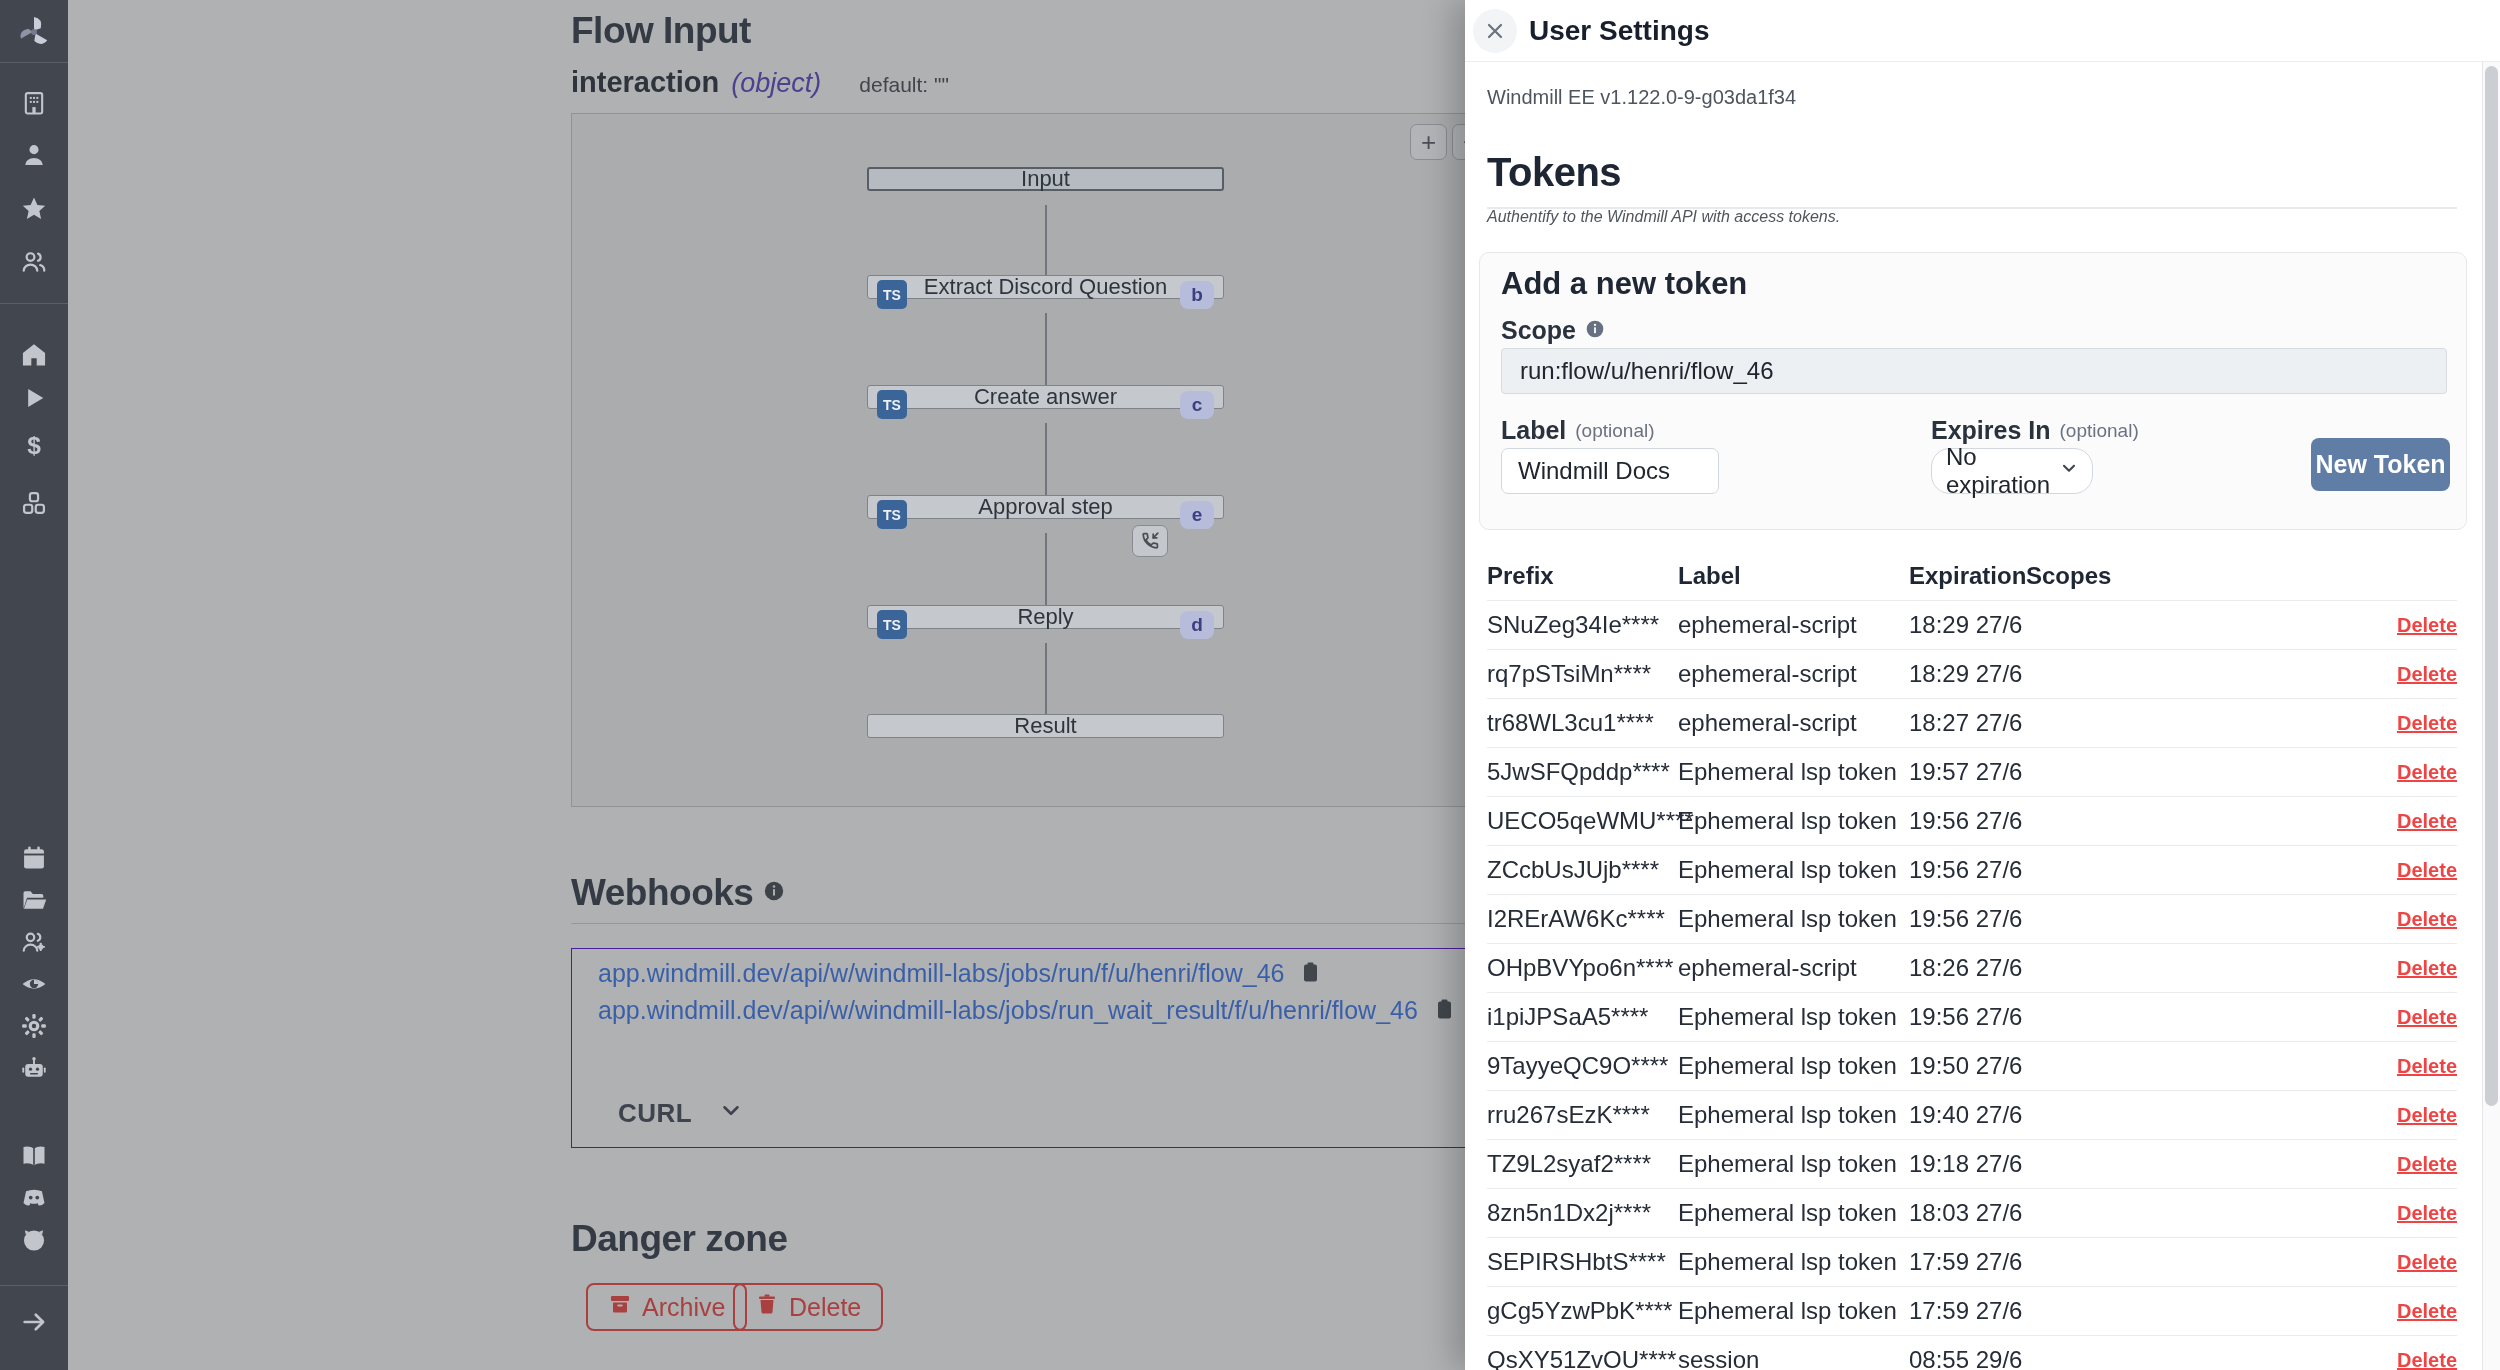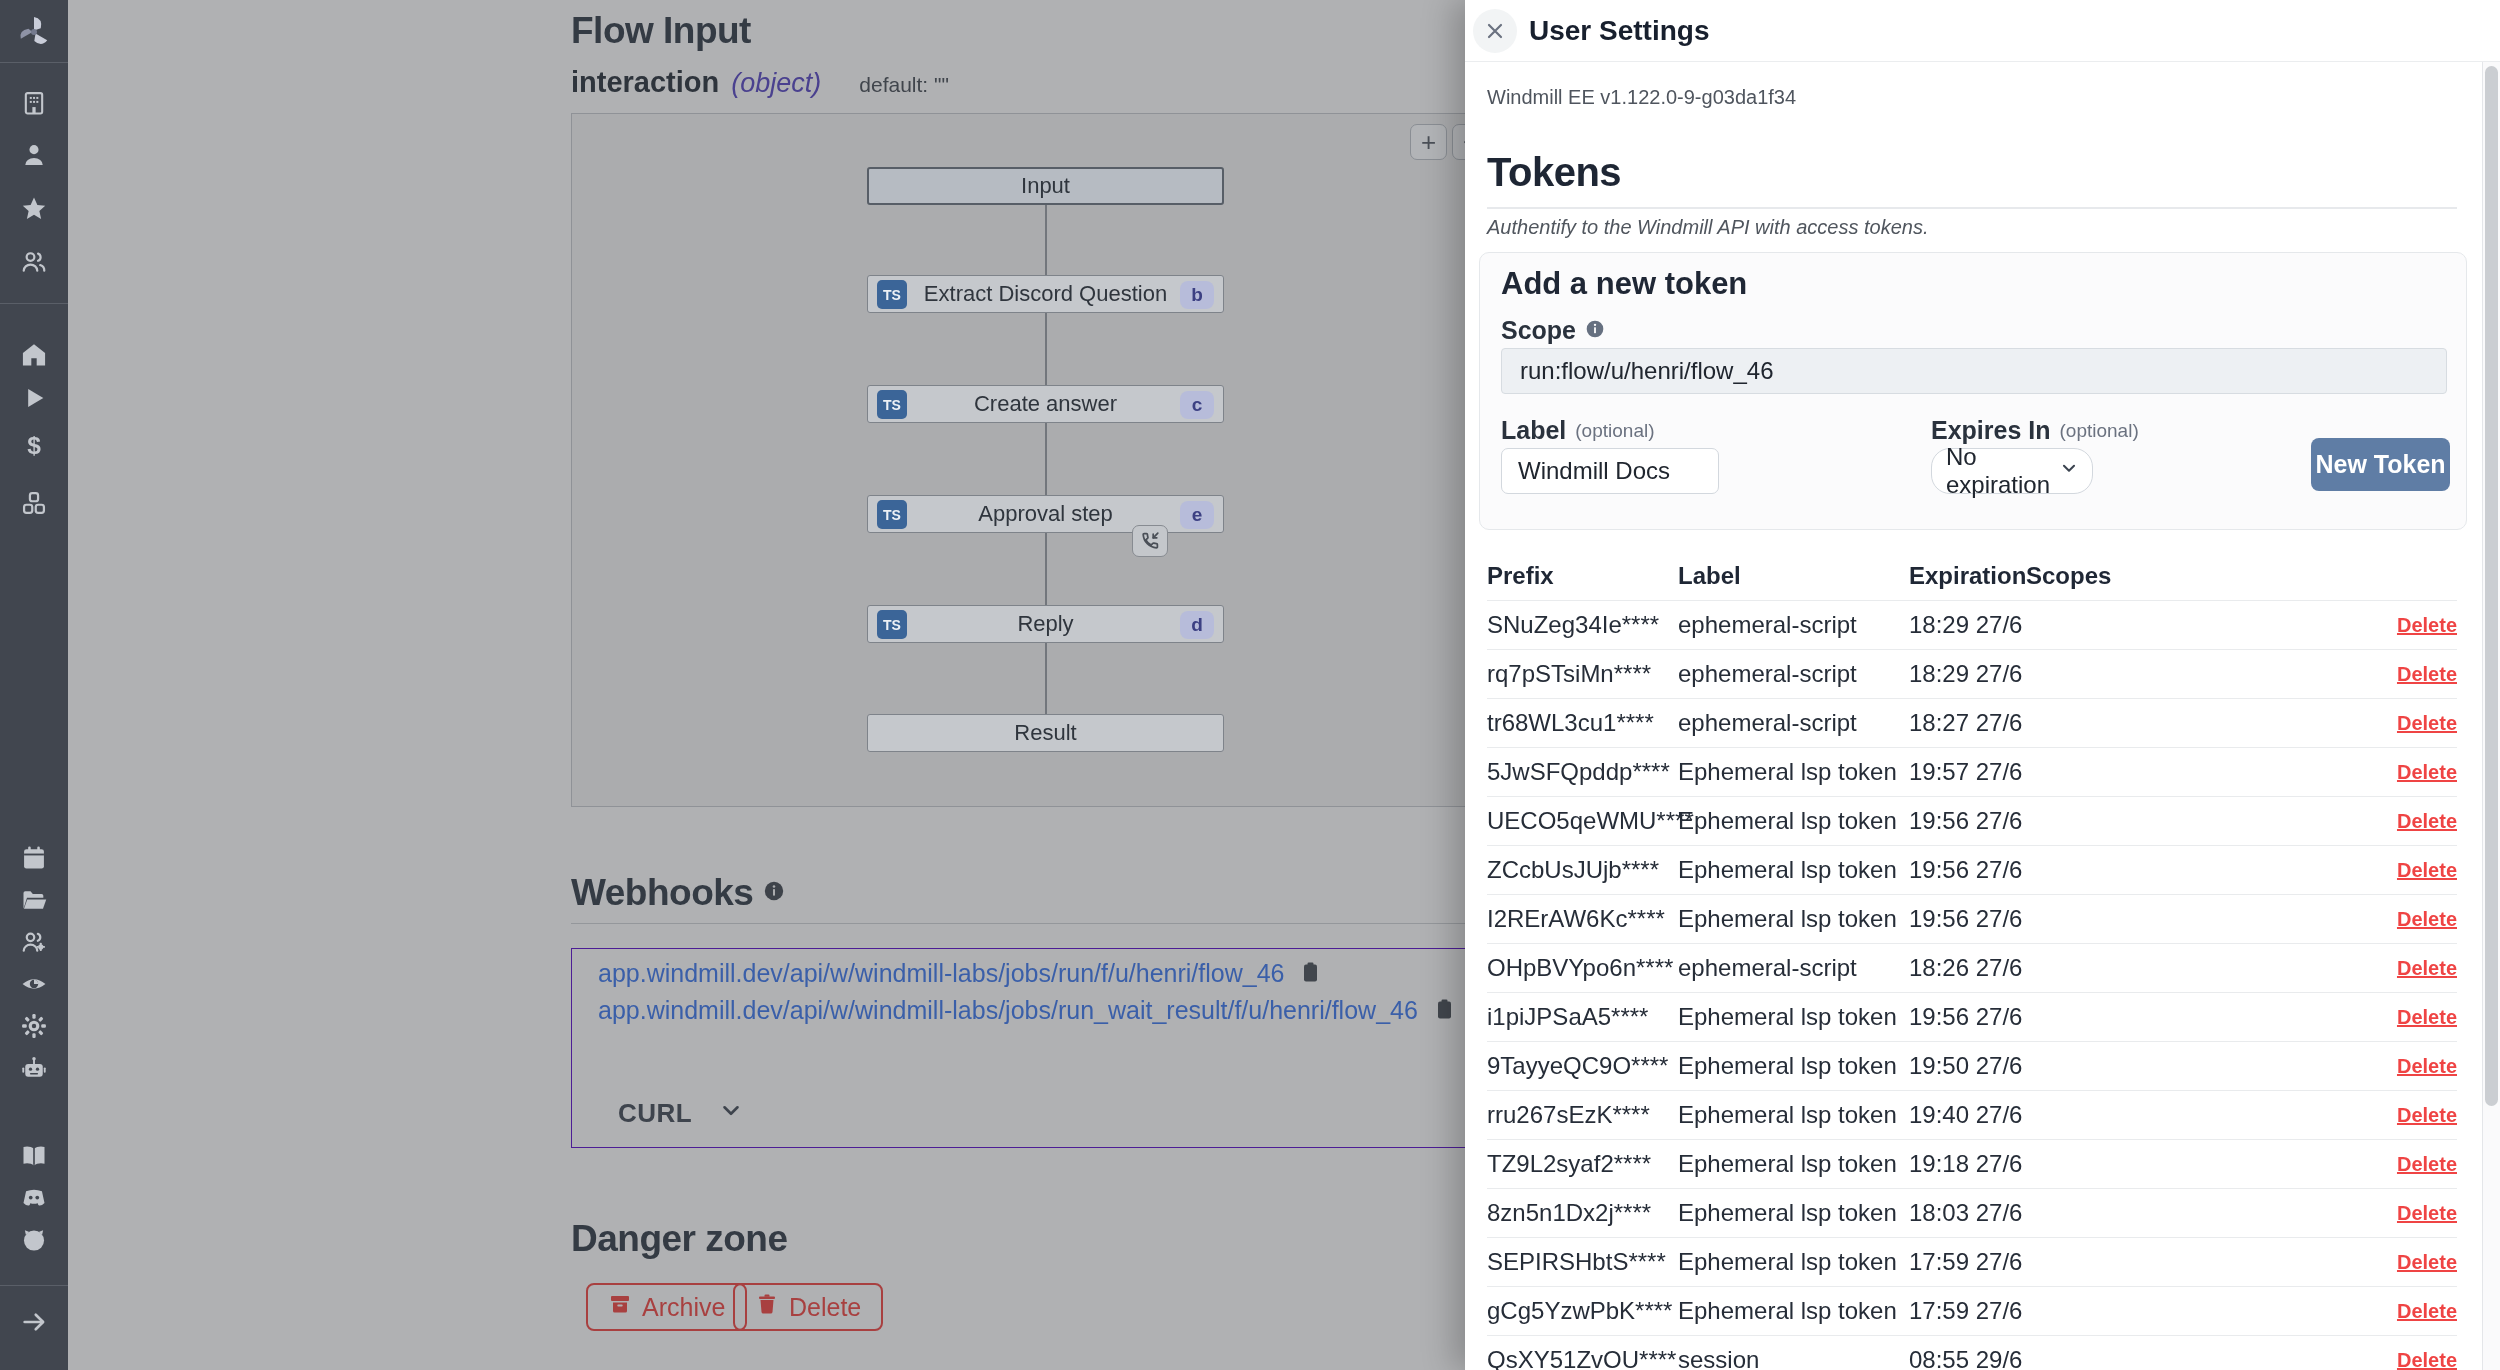--- a/index.html
+++ b/index.html
@@ -20,21 +20,21 @@
   .h-main { color:#343B44; font-weight:700; font-size:37px; letter-spacing:-0.5px; }
   #flow-title { left:571px; top:10px; }
   #interaction-row { left:571px; top:66px; display:flex; align-items:baseline; }
   #interaction-name { color:#2E343C; font-weight:700; font-size:29px; }
   #interaction-type { color:#4A418F; font-style:italic; font-size:27px; margin-left:12px; }
   #interaction-default { color:#40454C; font-size:21px; margin-left:38px; }
 
   
   #flow-box { left:571px; top:113px; width:910px; height:694px; background:#ABACAE;
     border:1px solid #8F9297; }
-  .flow-node { position:absolute; left:295px; width:357px; height:38px; background:#C5C8CC;
+  .flow-node { position:absolute; left:295px; width:357px; height:24px; background:#C5C8CC;
     border:1px solid #7E838A; border-radius:3px; display:flex; align-items:center;
     color:#2F353D; font-size:22px; }
   .flow-node .lbl { flex:1; text-align:center; }
   .flow-node.io-start { background:#B6BBC2; border:2px solid #575E67; }
   .ts-chip { position:absolute; left:9px; top:4px; width:30px; height:29px; background:#3B6598;
     border-radius:5px; color:#EDF1F6; font-size:14px; font-weight:700;
     display:flex; align-items:center; justify-content:center; }
   .badge-chip { position:absolute; right:9px; top:5px; width:34px; height:28px; background:#B7BCDA;
     border-radius:8px; color:#3C4083; font-size:19px; font-weight:700;
     display:flex; align-items:center; justify-content:center; }
@@ -70,21 +70,21 @@
     border-bottom:1px solid #EBEDEF; z-index:5; }
   #close-btn { position:absolute; left:8px; top:9px; width:44px; height:44px; border-radius:50%;
     background:#F2F4F5; border:none; color:#6B7280; display:flex; align-items:center;
     justify-content:center; }
   #drawer-title { position:absolute; left:64px; top:15px; font-size:28px; font-weight:700;
     color:#18202E; }
   #version { position:absolute; left:22px; top:86px; font-size:20px; color:#4F555E; }
   #tokens-title { position:absolute; left:22px; top:150px; font-size:40px; font-weight:800;
     color:#1E2634; letter-spacing:-0.5px; }
   #tokens-hr { position:absolute; left:22px; top:207px; width:970px; height:2px; background:#E7E9EC; }
-  #tokens-sub { position:absolute; left:22px; top:216px; font-size:20px; font-style:italic;
+  #tokens-sub { position:absolute; left:22px; top:208px; font-size:16px; font-style:italic;
     color:#50565E; }
 
   
   #add-card { position:absolute; left:14px; top:252px; width:988px; height:278px;
     background:#FBFBFC; border:1px solid #E5E8EB; border-radius:10px; }
   #add-title { position:absolute; left:21px; top:13px; font-size:31px; font-weight:700; color:#1F2735; }
   .field-label { font-size:25px; font-weight:700; color:#2A323D; display:flex; align-items:center; gap:9px; }
   .opt { font-size:19px; font-weight:400; color:#6B7280; }
   #scope-label { position:absolute; left:21px; top:63px; }
   #scope-input { position:absolute; left:21px; top:95px; width:946px; height:46px;

